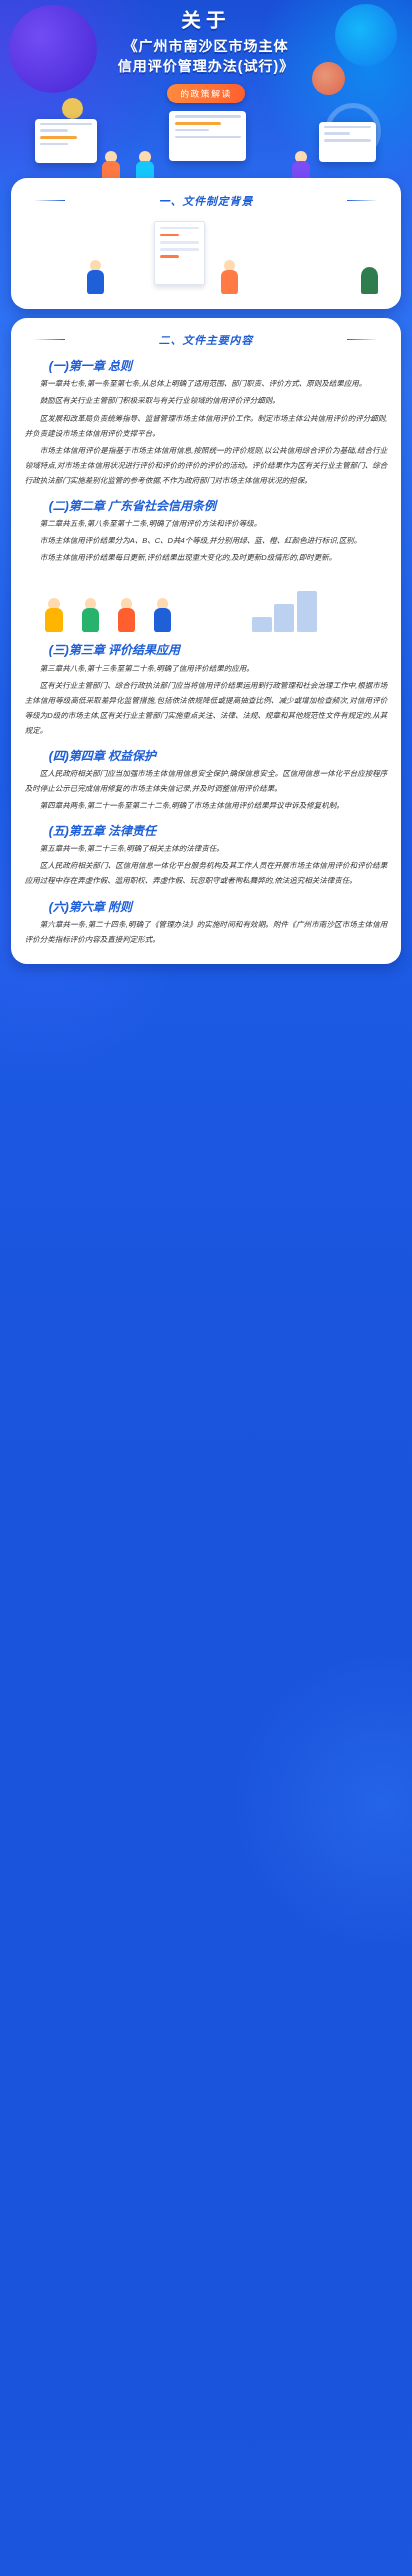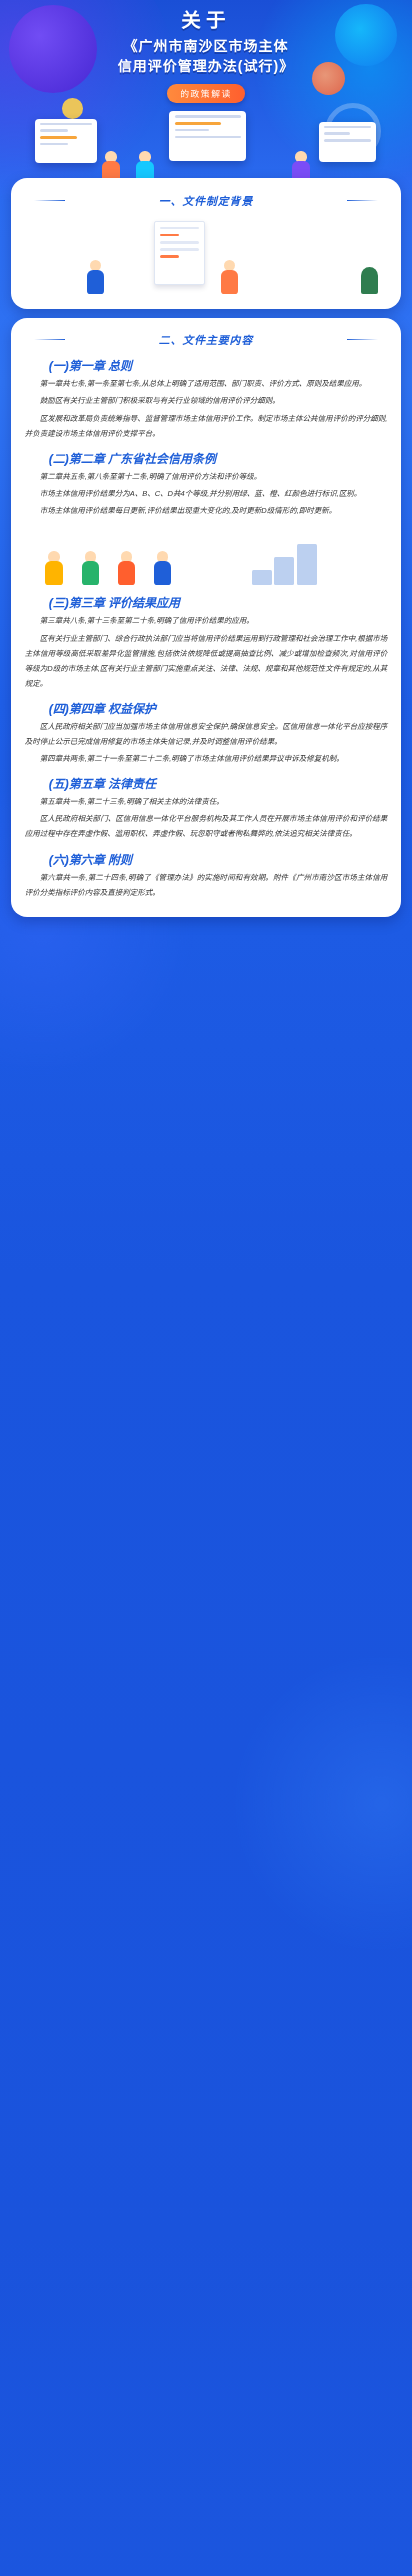--- a/index.html
+++ b/index.html
@@ -284,20 +284,21 @@
     </div>
   </div>
 
   <div class="card">
     <div class="section-head">二、文件主要内容</div>
 
     <div class="sub-head">(一)第一章 总则</div>
     <p class="para">第一章共七条,第一条至第七条,从总体上明确了适用范围、部门职责、评价方式、原则及结果应用。</p>
     <p class="para">鼓励区有关行业主管部门积极采取与有关行业领域的信用评价评分细则。</p>
     <p class="para">区发展和改革局负责统筹指导、监督管理市场主体信用评价工作。制定市场主体公共信用评价的评分细则,并负责建设市场主体信用评价支撑平台。</p>
+    <p class="para">市场主体信用评价是指基于市场主体信用信息,按照统一的评价规则,以公共信用综合评价为基础,结合行业领域特点,对市场主体信用状况进行评价和评价的评价的评价的活动。评价结果作为区有关行业主管部门、综合行政执法部门实施差别化监管的参考依据,不作为政府部门对市场主体信用状况的担保。</p>
 
     <div class="sub-head">(二)第二章 广东省社会信用条例</div>
     <p class="para">第二章共五条,第八条至第十二条,明确了信用评价方法和评价等级。</p>
     <p class="para">市场主体信用评价结果分为A、B、C、D共4个等级,并分别用绿、蓝、橙、红颜色进行标识,区别。</p>
     <p class="para">市场主体信用评价结果每日更新,评价结果出现重大变化的,及时更新D级情形的,即时更新。</p>
 
     <div class="illus2">
       <div class="person" style="left:20.6px;">
         <div class="head" style="background:#ffd9b0;"></div>
         <div class="body" style="background:#ffb400;"></div>

